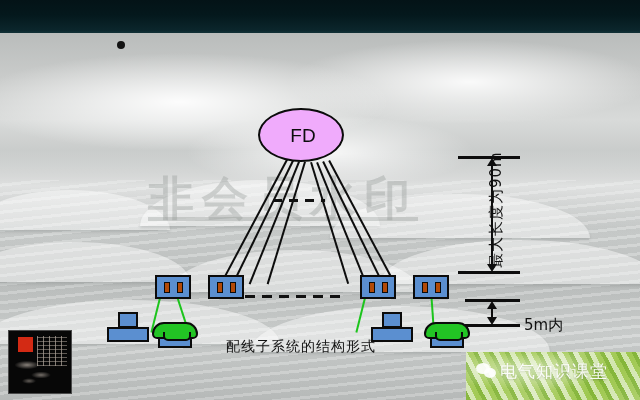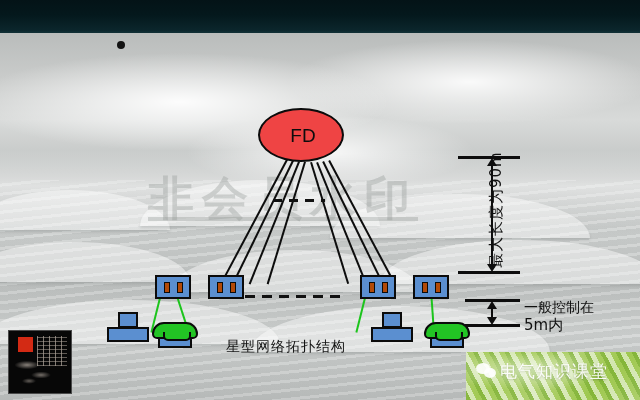--- a/index.html
+++ b/index.html
@@ -38,21 +38,21 @@
 
   
   .bullet-dot{position:absolute;left:117px;top:41px;width:8px;height:8px;border-radius:50%;background:#131313;}
   .line1{position:absolute;left:133px;top:33px;font-size:16px;color:#17191a;white-space:nowrap;
          letter-spacing:1px;text-shadow:0 1px 0 rgba(255,255,255,.55);}
   .line2{position:absolute;left:142px;top:71px;font-size:16px;color:#17191a;white-space:nowrap;
          letter-spacing:1px;text-shadow:0 1px 0 rgba(255,255,255,.55);}
 
   
   .fd{position:absolute;left:258px;top:108px;width:86px;height:54px;border-radius:50%;
-      background:#ef4444;border:2.5px solid #0b0b0b;box-sizing:border-box;}
+      background:#f0abfc;border:2.5px solid #0b0b0b;box-sizing:border-box;}
   .fd-label{position:absolute;left:0;top:0;width:86px;height:54px;line-height:52px;text-align:center;
       font-size:19px;color:#0c0c0c;font-family:"Liberation Sans",sans-serif;}
 
   
   .link{position:absolute;background:#0d0d0d;transform-origin:0 0;height:2px;}
 
   
   .dash-mid{position:absolute;left:273px;top:199px;width:52px;height:3px;
     background:repeating-linear-gradient(90deg,#111 0 9px,transparent 9px 16px);}
   .dash-low{position:absolute;left:245px;top:295px;width:102px;height:3px;
@@ -201,24 +201,23 @@
   <div class="dimline" style="left:491px;top:160px;height:108px;"></div>
   <div class="arrow up" style="left:487px;top:158px;"></div>
   <div class="arrow down" style="left:487px;top:264px;"></div>
   <div class="vlabel" style="left:487px;top:268px;">最大长度为90m</div>
 
   <div class="tick" style="left:465px;top:299px;width:55px;"></div>
   <div class="tick" style="left:465px;top:324px;width:55px;"></div>
   <div class="dimline" style="left:491px;top:303px;height:19px;"></div>
   <div class="arrow up" style="left:487px;top:301px;"></div>
   <div class="arrow down" style="left:487px;top:317px;"></div>
-  <div class="hlabel" style="left:524px;top:299px;">一般控制在</div>
   <div class="hlabel" style="left:524px;top:317px;font-size:15px;">5m内</div>
 
-  <div class="caption">星型网络拓扑结构</div>
+  <div class="caption">配线子系统的结构形式</div>
 
   <div class="logo">
     <span class="logo-seal"></span>
     <span class="logo-cols"></span>
     <span class="logo-brush"></span>
   </div>
 
   <div class="leafband">
     <span class="wechat">
       <b class="b1"></b>

